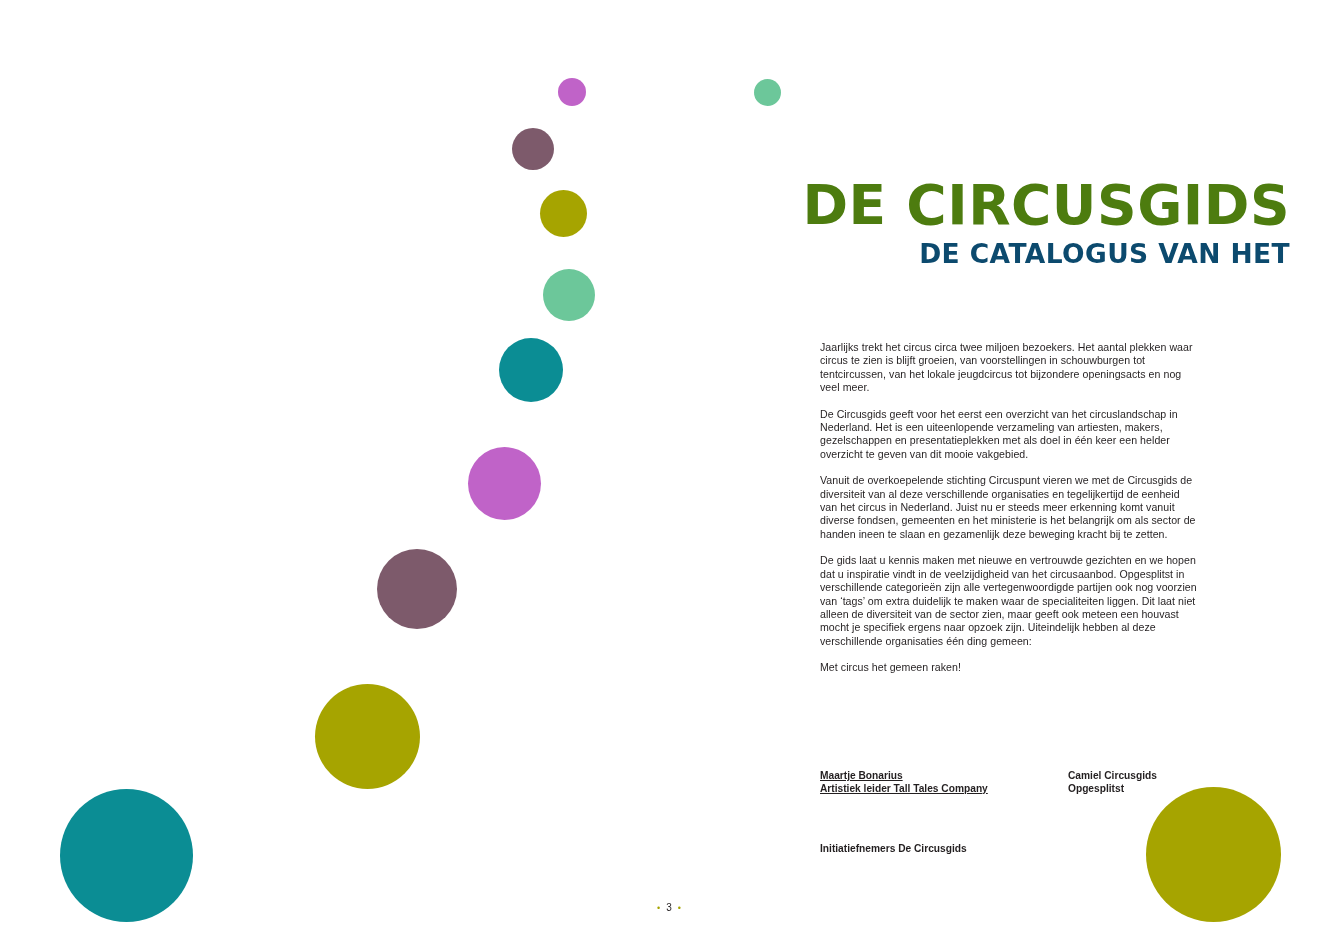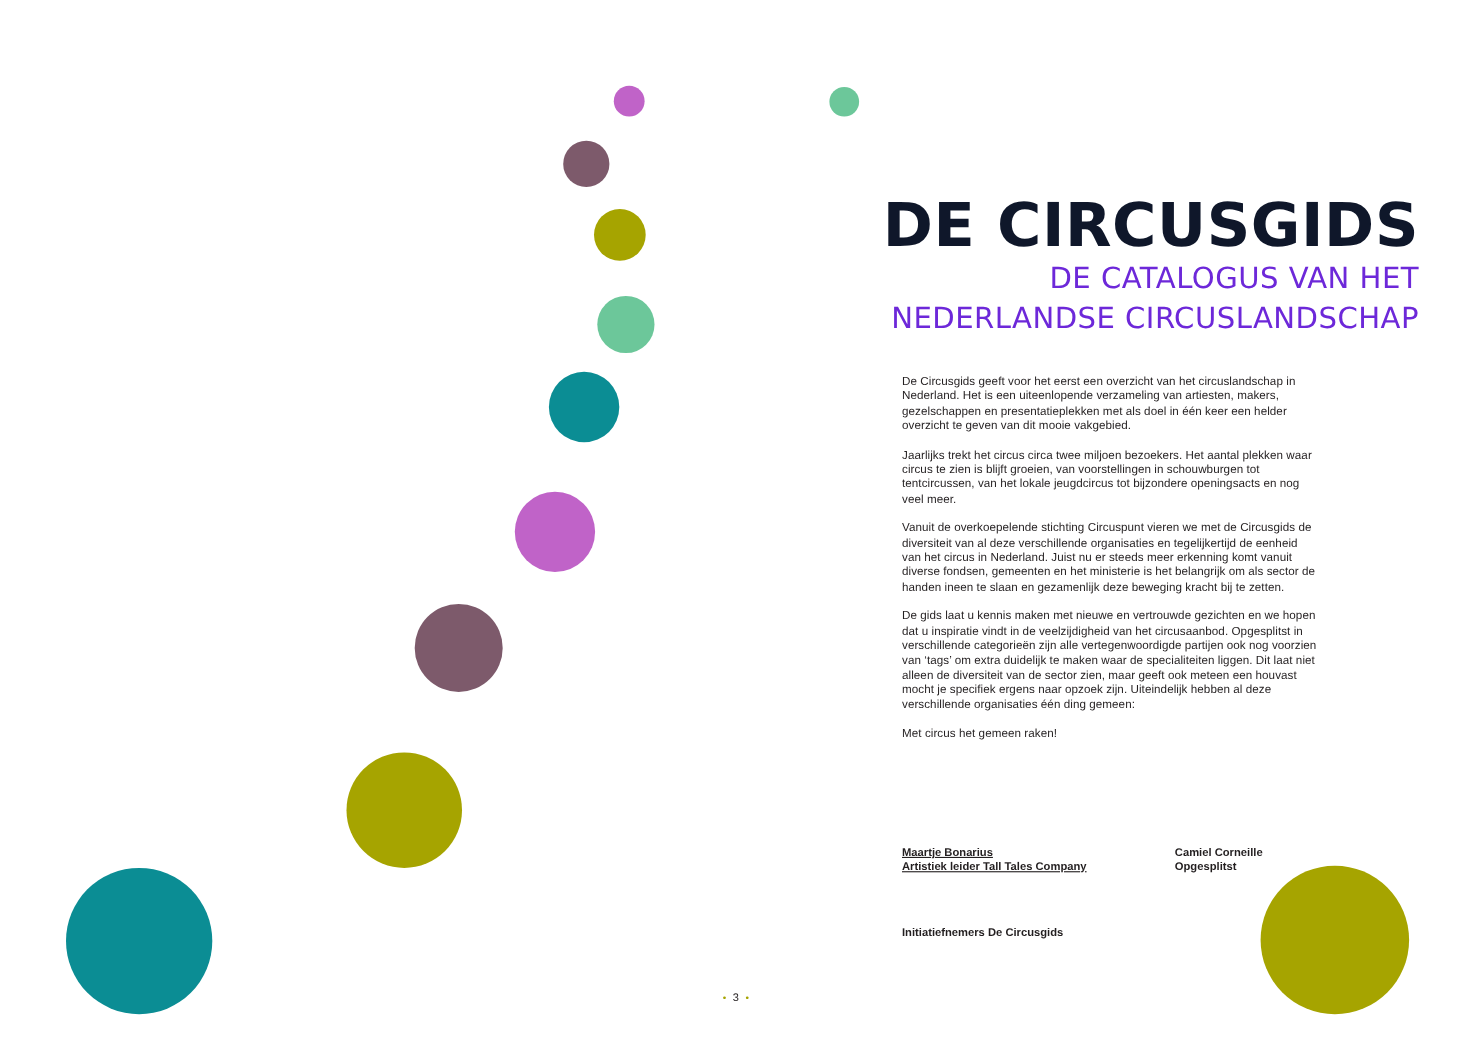--- a/index.html
+++ b/index.html
@@ -33,32 +33,32 @@
     position: absolute;
     left: 745px;
     top: 178px;
     width: 545px;
   }
   .title-main {
     font-family: "DejaVu Sans", sans-serif;
     font-weight: bold;
     font-size: 55px;
     letter-spacing: 0.5px;
-    color: #0f172a;
+    color: #4d7c0f;
     line-height: 1.0;
     text-align: right;
     margin: 0;
     white-space: nowrap;
   }
   .title-sub {
     font-family: "DejaVu Sans", sans-serif;
-    font-weight: normal;
+    font-weight: bold;
     font-size: 26.5px;
     letter-spacing: 0.4px;
-    color: #6d28d9;
+    color: #0c4a6e;
     line-height: 1.12;
     text-align: right;
     margin: 6px 0 0 0;
     white-space: nowrap;
   }
 
   .body-col {
     position: absolute;
     left: 820px;
     top: 341px;
@@ -117,37 +117,36 @@
       <div class="dot" style="left: 468px; top: 447px; width: 73px; height: 73px; background: rgb(192, 99, 200);"></div>
       <div class="dot" style="left: 377px; top: 549px; width: 80px; height: 80px; background: rgb(125, 90, 107);"></div>
       <div class="dot" style="left: 315px; top: 684px; width: 105px; height: 105px; background: rgb(166, 164, 0);"></div>
       <div class="dot" style="left: 60px; top: 789px; width: 133px; height: 133px; background: rgb(11, 141, 148);"></div>
       <div class="dot" style="left: 1146px; top: 787px; width: 135px; height: 135px; background: rgb(166, 164, 0);"></div>
     </div>
 
   <div class="content">
     <h1 class="title-main">DE CIRCUSGIDS</h1>
     <div class="title-sub">DE CATALOGUS VAN HET</div>
-    <div class="title-sub">NEDERLANDSE CIRCUSLANDSCHAP</div>
   </div>
 
   <div class="body-col">
+    <p>Jaarlijks trekt het circus circa twee miljoen bezoekers. Het aantal plekken waar circus te zien is blijft groeien, van voorstellingen in schouwburgen tot tentcircussen, van het lokale jeugdcircus tot bijzondere openingsacts en nog veel meer.</p>
     <p>De Circusgids geeft voor het eerst een overzicht van het circuslandschap in Nederland. Het is een uiteenlopende verzameling van artiesten, makers, gezelschappen en presentatieplekken met als doel in één keer een helder overzicht te geven van dit mooie vakgebied.</p>
-    <p>Jaarlijks trekt het circus circa twee miljoen bezoekers. Het aantal plekken waar circus te zien is blijft groeien, van voorstellingen in schouwburgen tot tentcircussen, van het lokale jeugdcircus tot bijzondere openingsacts en nog veel meer.</p>
     <p>Vanuit de overkoepelende stichting Circuspunt vieren we met de Circusgids de diversiteit van al deze verschillende organisaties en tegelijkertijd de eenheid van het circus in Nederland. Juist nu er steeds meer erkenning komt vanuit diverse fondsen, gemeenten en het ministerie is het belangrijk om als sector de handen ineen te slaan en gezamenlijk deze beweging kracht bij te zetten.</p>
     <p>De gids laat u kennis maken met nieuwe en vertrouwde gezichten en we hopen dat u inspiratie vindt in de veelzijdigheid van het circusaanbod. Opgesplitst in verschillende categorieën zijn alle vertegenwoordigde partijen ook nog voorzien van ‘tags’ om extra duidelijk te maken waar de specialiteiten liggen. Dit laat niet alleen de diversiteit van de sector zien, maar geeft ook meteen een houvast mocht je specifiek ergens naar opzoek zijn. Uiteindelijk hebben al deze verschillende organisaties één ding gemeen:</p>
     <p>Met circus het gemeen raken!</p>
   </div>
 
   <div class="sig sig-left">
     <div>Maartje Bonarius</div>
     <div>Artistiek leider Tall Tales Company</div>
   </div>
   <div class="sig sig-right">
-    <div>Camiel Corneille</div>
+    <div>Camiel Circusgids</div>
     <div>Opgesplitst</div>
   </div>
   <div class="sig sig-note">Initiatiefnemers De Circusgids</div>
 
   <div class="pagenum">
     <span class="bullet">•</span><span>3</span><span class="bullet">•</span>
   </div>
 
 </div>
 

